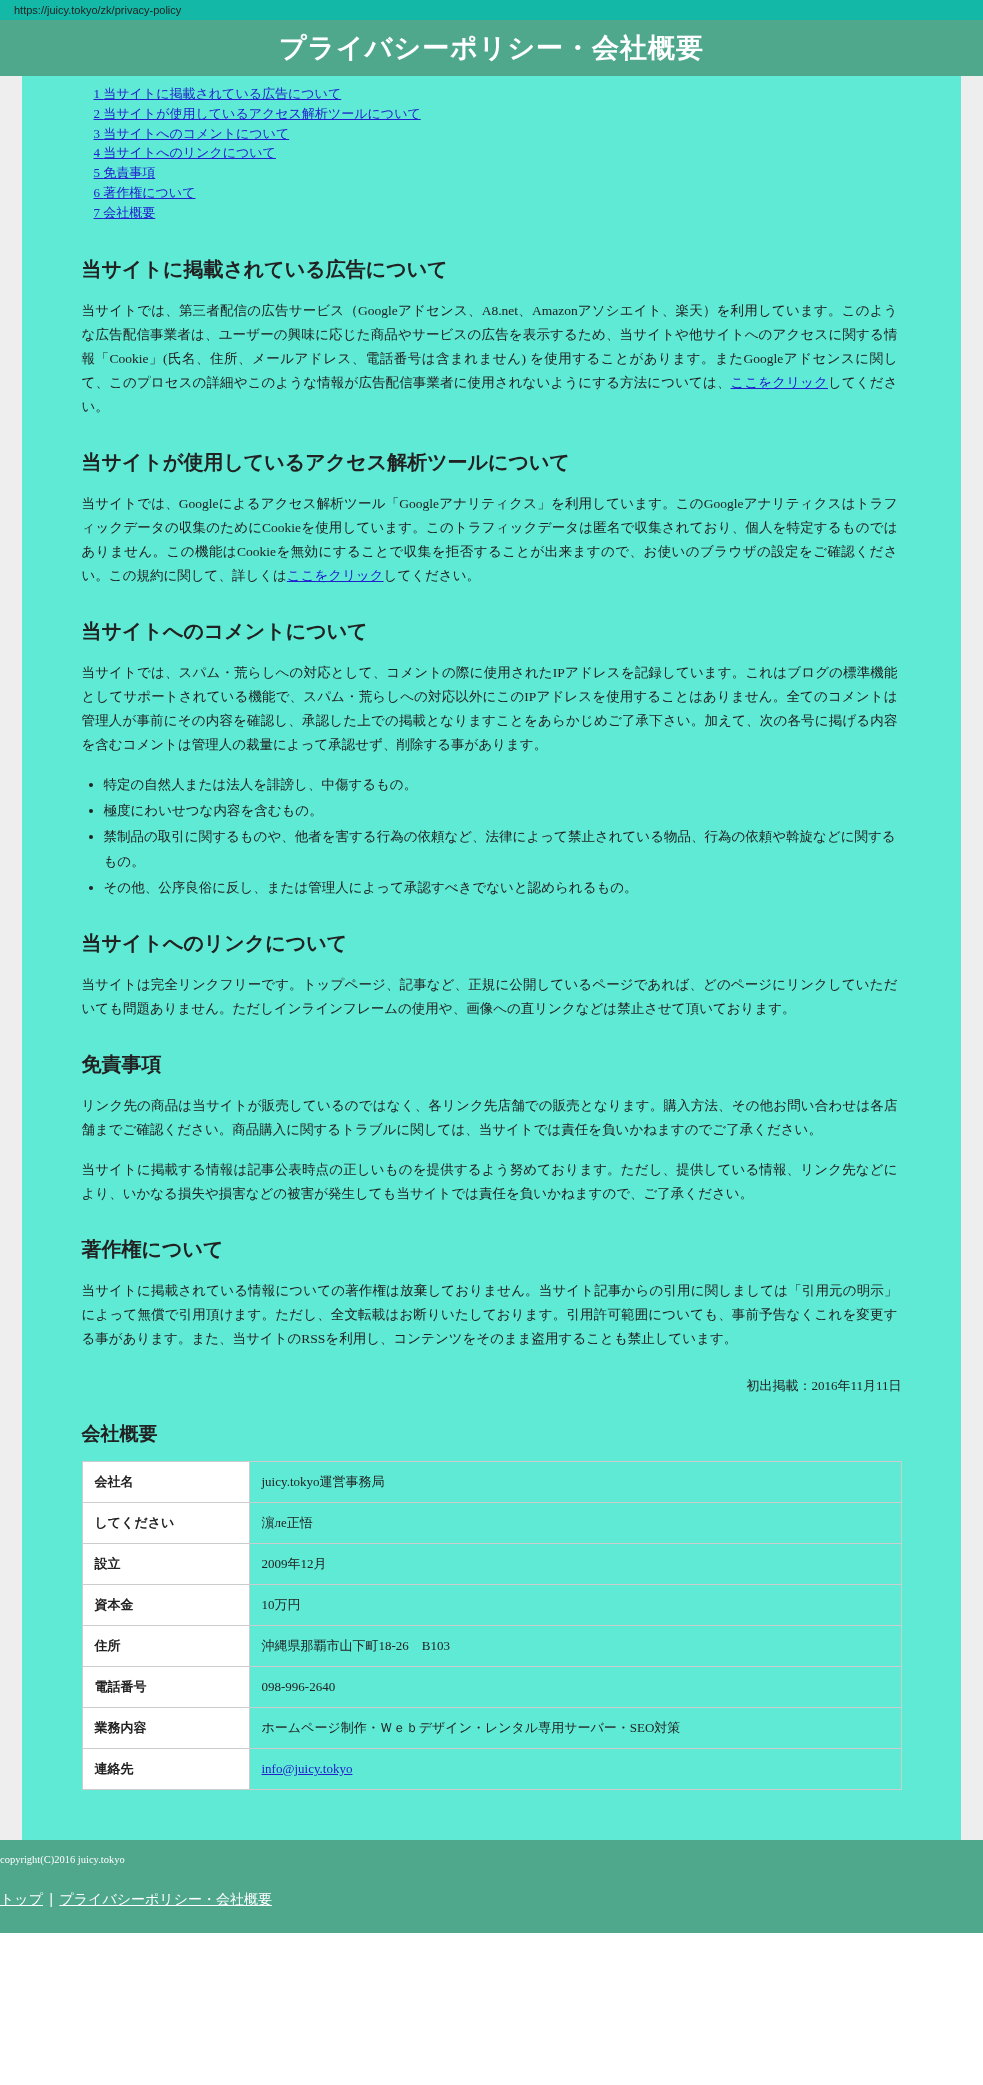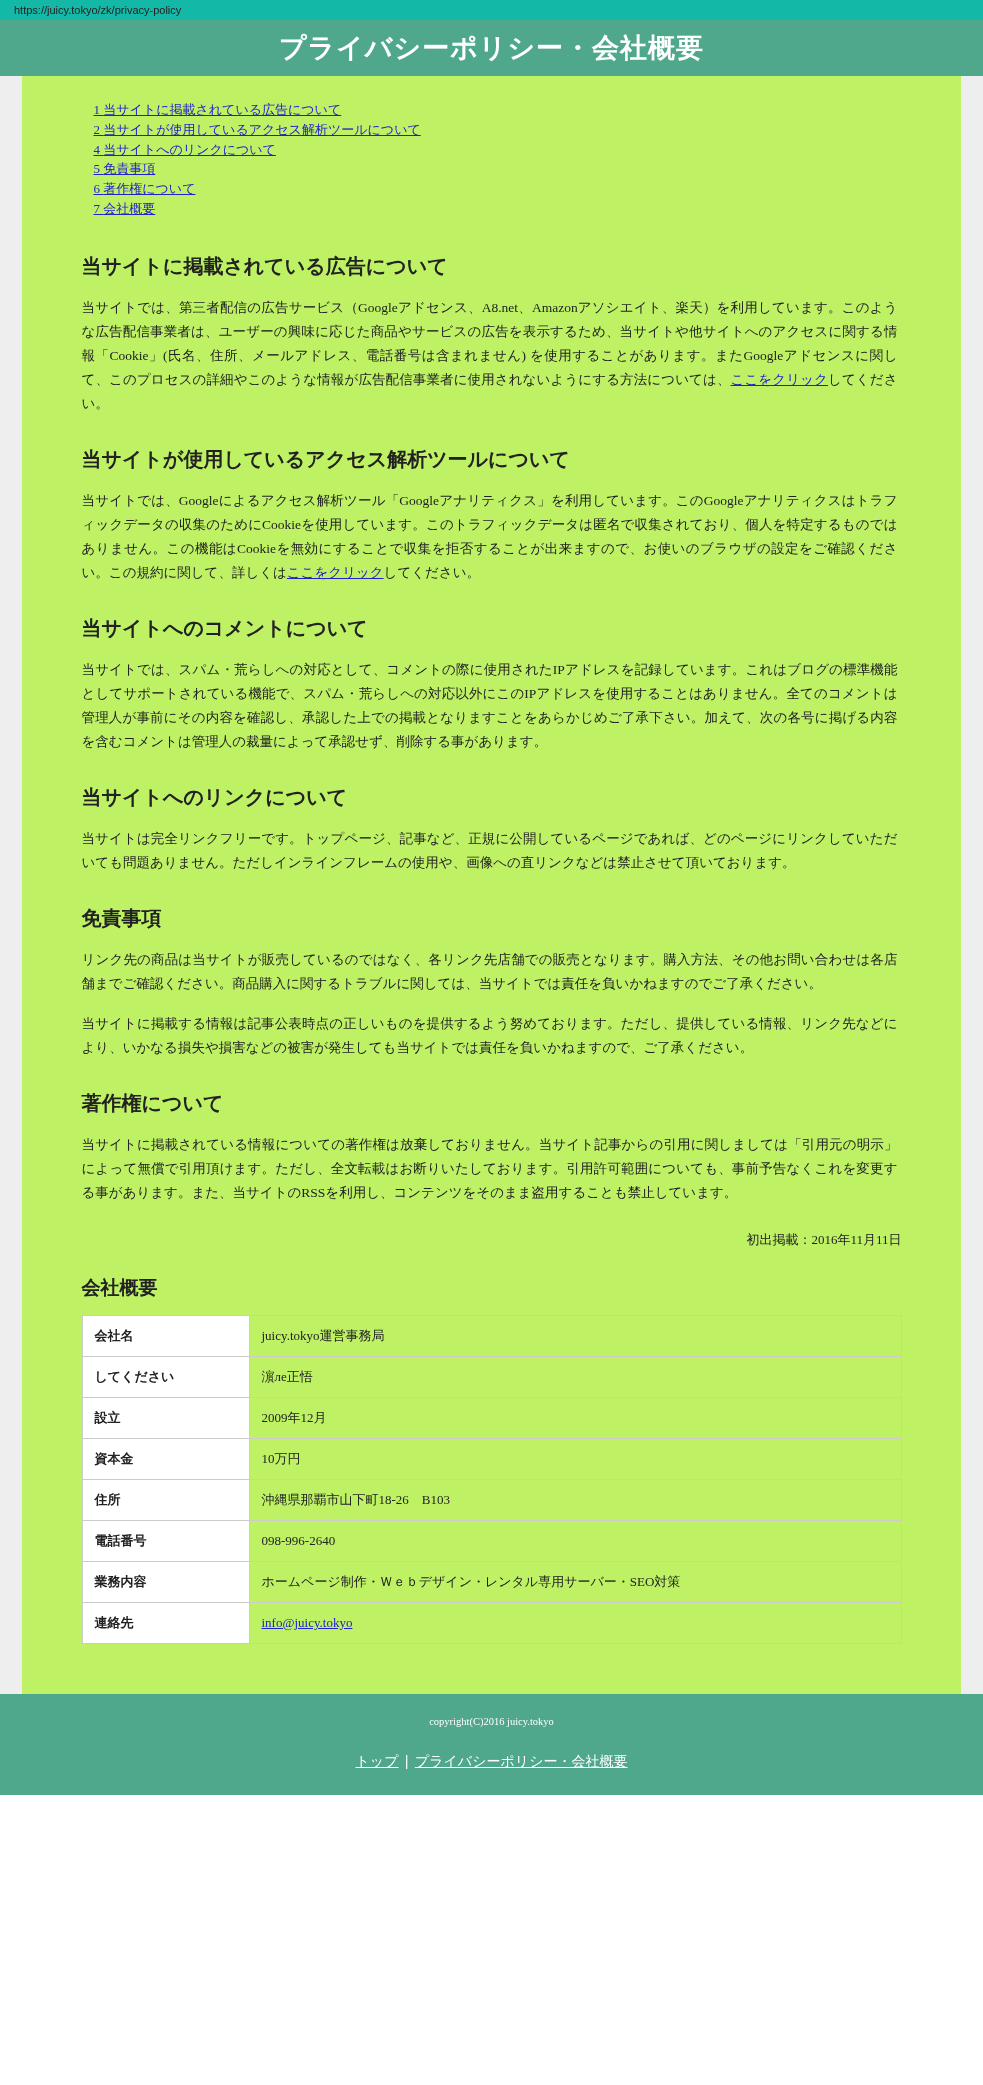--- a/index.html
+++ b/index.html
@@ -38,23 +38,23 @@
   }
   .header h1 {
     margin: 0;
     color: #ffffff;
     font-size: 27px;
     font-weight: bold;
     letter-spacing: 1px;
     font-family: "Liberation Sans", sans-serif;
   }
   .content-wrap {
-    background: #bef264;
+    background: #5eead4;
     margin: 0 22px;
-    padding: 24px 0 0 0;
+    padding: 8px 0 0 0;
     min-height: 200px;
   }
   .inner {
     width: 820px;
     margin: 0 auto;
     padding-bottom: 40px;
   }
   .toc {
     margin: 0 0 34px 0;
     padding: 0 0 0 12px;
@@ -133,22 +133,22 @@
     border: 1px solid #cccccc;
     padding: 11px 12px;
     color: #222;
   }
   table.company td a {
     color: #2222cc;
     text-decoration: underline;
   }
   .footer {
     background: #4fa88b;
-    padding: 22px 0 24px 0;
-    text-align: center;
+    padding: 14px 0 24px 0;
+    text-align: left;
   }
   .copyright {
     color: #ffffff;
     font-size: 10.5px;
     margin-bottom: 26px;
     font-family: "Liberation Serif", serif;
   }
   .footnav {
     color: #ffffff;
     font-size: 14px;
@@ -174,34 +174,41 @@
     <div class="header">
       <h1>プライバシーポリシー・会社概要</h1>
     </div>
 
     <div class="content-wrap">
       <div class="inner">
 
         <ul class="toc">
           <li><a href="#ads"><span>1</span> <span>当サイトに掲載されている広告について</span></a></li>
           <li><a href="#analytics"><span>2</span> <span>当サイトが使用しているアクセス解析ツールについて</span></a></li>
+          <li><a href="#comments"><span>3</span> <span>当サイトへのコメントについて</span></a></li>
           <li><a href="#links"><span>4</span> <span>当サイトへのリンクについて</span></a></li>
           <li><a href="#disclaimer"><span>5</span> <span>免責事項</span></a></li>
           <li><a href="#copyright"><span>6</span> <span>著作権について</span></a></li>
           <li><a href="#company"><span>7</span> <span>会社概要</span></a></li>
         </ul>
 
         <h2 class="sec first" id="ads">当サイトに掲載されている広告について</h2>
         <p class="body"><span>当サイトでは、第三者配信の広告サービス（Googleアドセンス、A8.net、Amazonアソシエイト、楽天）を利用しています。このような広告配信事業者は、ユーザーの興味に応じた商品やサービスの広告を表示するため、当サイトや他サイトへのアクセスに関する情報「Cookie」(氏名、住所、メールアドレス、電話番号は含まれません) を使用することがあります。またGoogleアドセンスに関して、このプロセスの詳細やこのような情報が広告配信事業者に使用されないようにする方法については、</span><a href="#" class="inline-link">ここをクリック</a><span>してください。</span></p>
 
         <h2 class="sec" id="analytics">当サイトが使用しているアクセス解析ツールについて</h2>
         <p class="body"><span>当サイトでは、Googleによるアクセス解析ツール「Googleアナリティクス」を利用しています。このGoogleアナリティクスはトラフィックデータの収集のためにCookieを使用しています。このトラフィックデータは匿名で収集されており、個人を特定するものではありません。この機能はCookieを無効にすることで収集を拒否することが出来ますので、お使いのブラウザの設定をご確認ください。この規約に関して、詳しくは</span><a href="#" class="inline-link">ここをクリック</a><span>してください。</span></p>
 
         <h2 class="sec" id="comments">当サイトへのコメントについて</h2>
         <p class="body">当サイトでは、スパム・荒らしへの対応として、コメントの際に使用されたIPアドレスを記録しています。これはブログの標準機能としてサポートされている機能で、スパム・荒らしへの対応以外にこのIPアドレスを使用することはありません。全てのコメントは管理人が事前にその内容を確認し、承認した上での掲載となりますことをあらかじめご了承下さい。加えて、次の各号に掲げる内容を含むコメントは管理人の裁量によって承認せず、削除する事があります。</p>
+        <ul class="bullets">
+          <li>特定の自然人または法人を誹謗し、中傷するもの。</li>
+          <li>極度にわいせつな内容を含むもの。</li>
+          <li>禁制品の取引に関するものや、他者を害する行為の依頼など、法律によって禁止されている物品、行為の依頼や斡旋などに関するもの。</li>
+          <li>その他、公序良俗に反し、または管理人によって承認すべきでないと認められるもの。</li>
+        </ul>
 
         <h2 class="sec" id="links">当サイトへのリンクについて</h2>
         <p class="body">当サイトは完全リンクフリーです。トップページ、記事など、正規に公開しているページであれば、どのページにリンクしていただいても問題ありません。ただしインラインフレームの使用や、画像への直リンクなどは禁止させて頂いております。</p>
 
         <h2 class="sec" id="disclaimer">免責事項</h2>
         <p class="body">リンク先の商品は当サイトが販売しているのではなく、各リンク先店舗での販売となります。購入方法、その他お問い合わせは各店舗までご確認ください。商品購入に関するトラブルに関しては、当サイトでは責任を負いかねますのでご了承ください。</p>
         <p class="body">当サイトに掲載する情報は記事公表時点の正しいものを提供するよう努めております。ただし、提供している情報、リンク先などにより、いかなる損失や損害などの被害が発生しても当サイトでは責任を負いかねますので、ご了承ください。</p>
 
         <h2 class="sec" id="copyright">著作権について</h2>
         <p class="body">当サイトに掲載されている情報についての著作権は放棄しておりません。当サイト記事からの引用に関しましては「引用元の明示」によって無償で引用頂けます。ただし、全文転載はお断りいたしております。引用許可範囲についても、事前予告なくこれを変更する事があります。また、当サイトのRSSを利用し、コンテンツをそのまま盗用することも禁止しています。</p>

